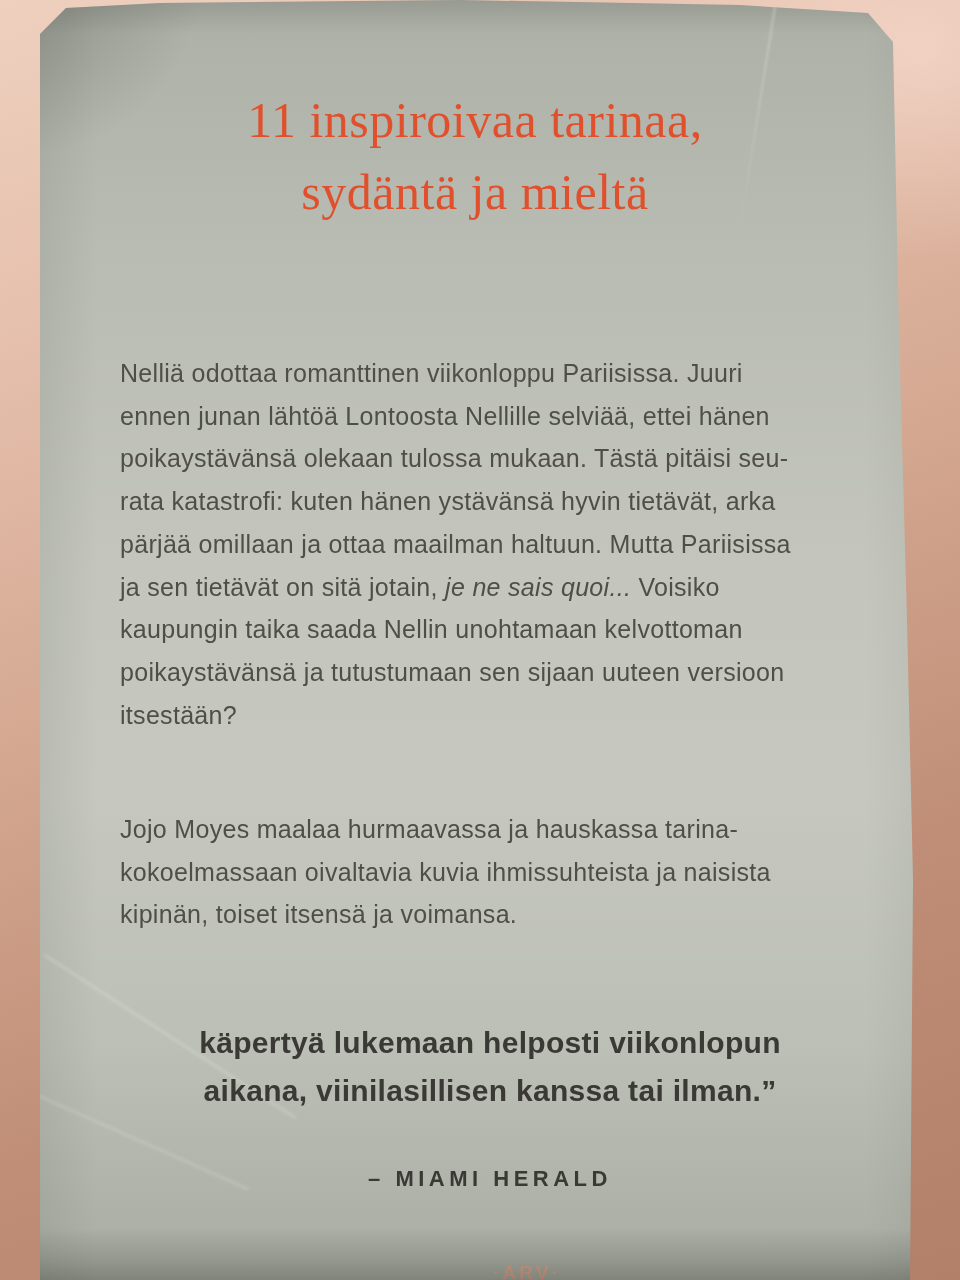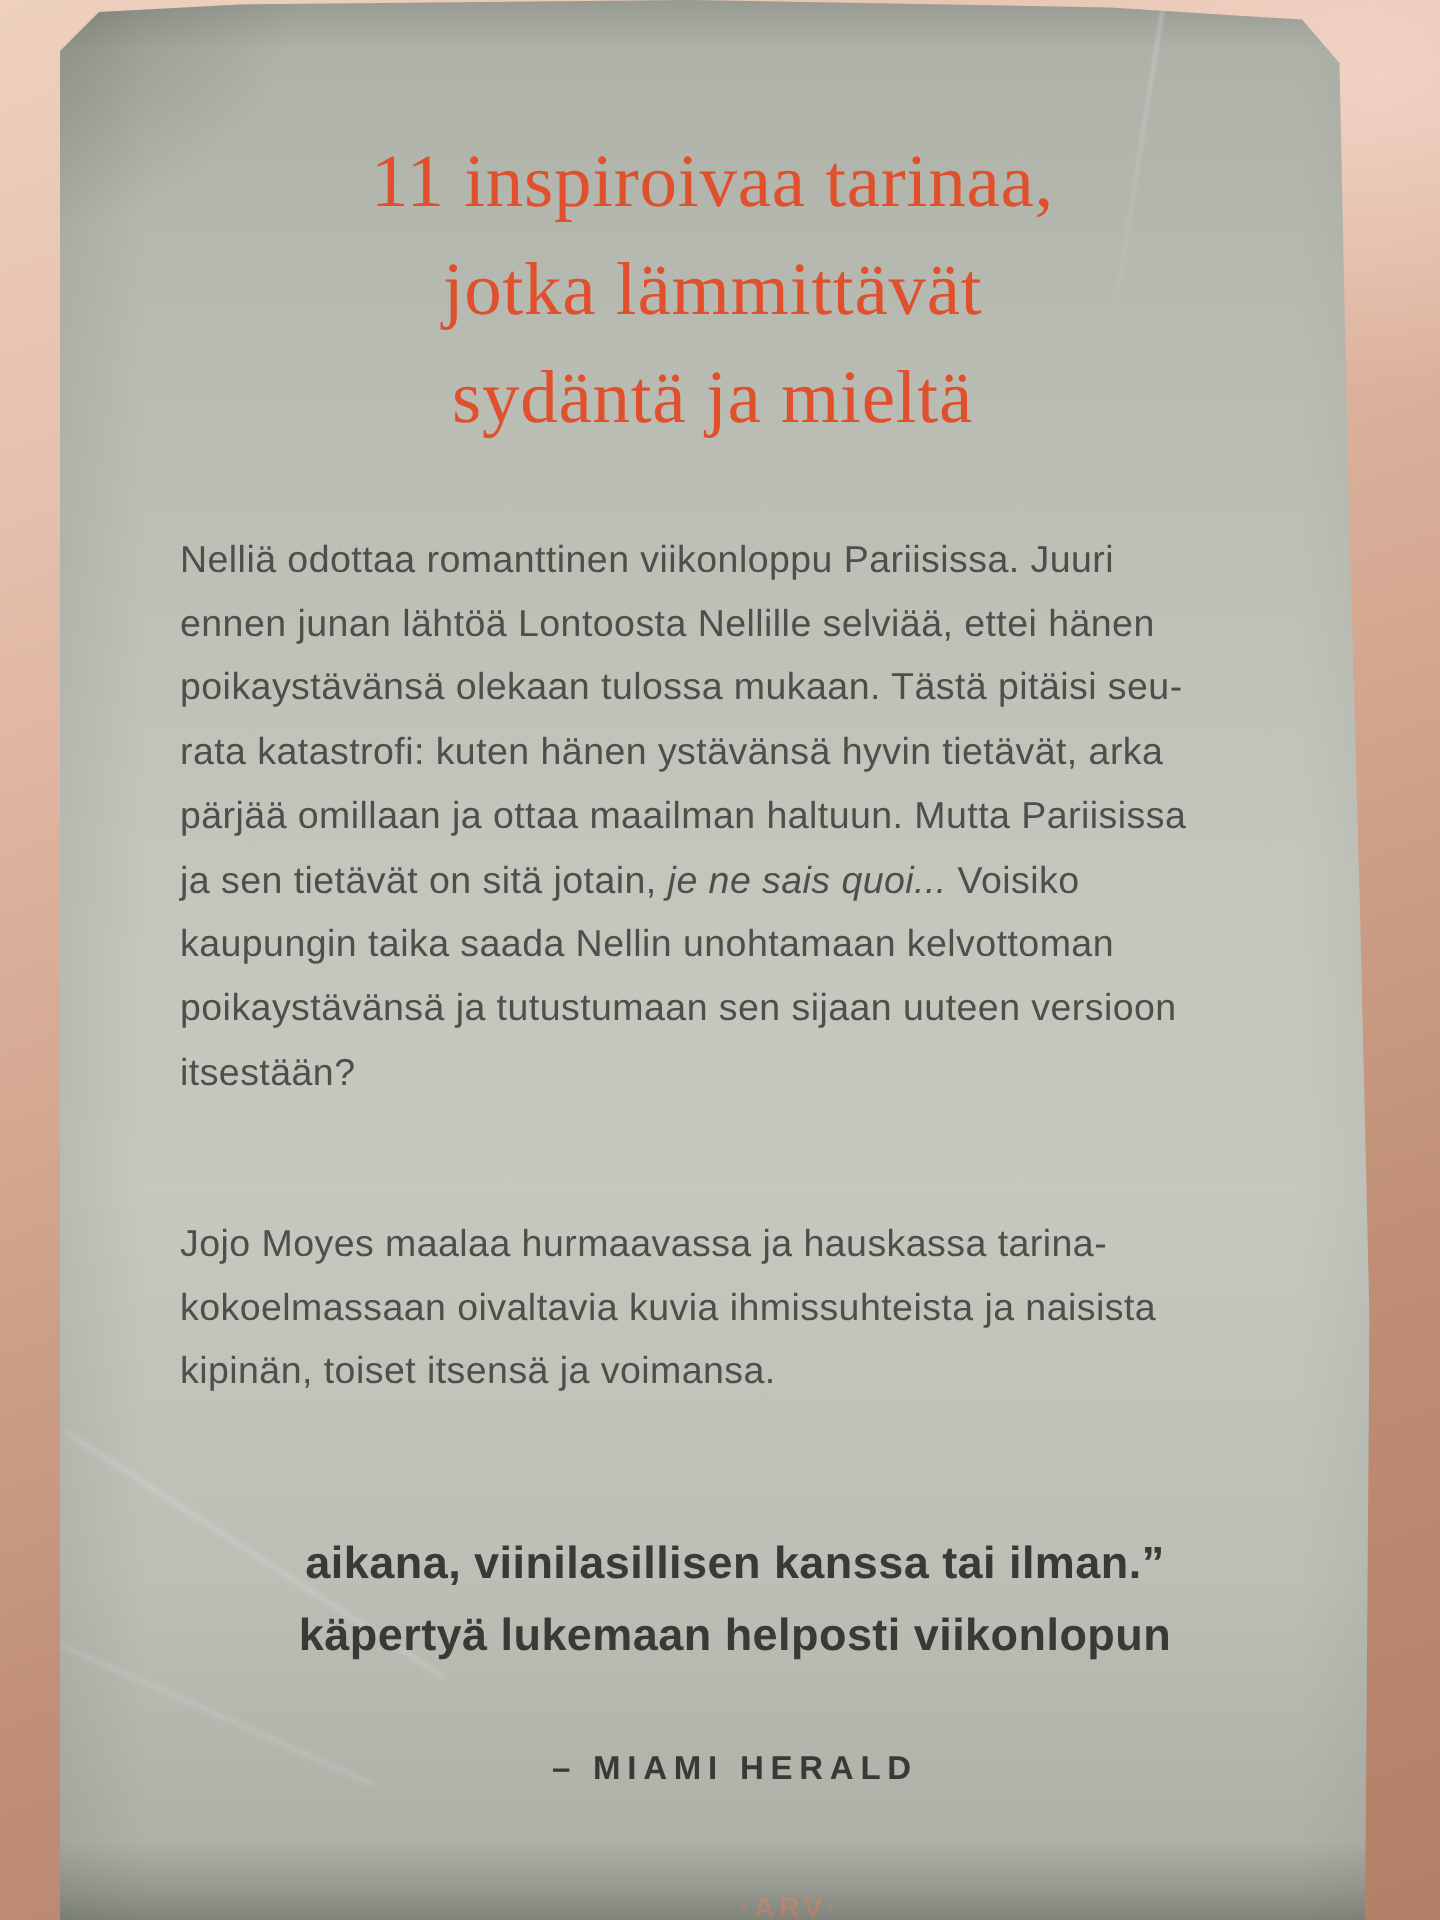--- a/index.html
+++ b/index.html
@@ -123,21 +123,20 @@
   <div class="red-strip strip-bottom"></div>
 
   <div class="book">
 
     <div class="crease crease-top-right"></div>
     <div class="crease wrinkle-1"></div>
     <div class="crease wrinkle-2"></div>
 
     <div class="headline">
       <div class="text-line">11 inspiroivaa tarinaa,</div>
-      <div class="text-line">jotka lämmittävät</div>
       <div class="text-line">sydäntä ja mieltä</div>
     </div>
 
     <div class="para para-1">
       <div class="text-line">Nelliä odottaa romanttinen viikonloppu Pariisissa. Juuri</div>
       <div class="text-line">ennen junan lähtöä Lontoosta Nellille selviää, ettei hänen</div>
       <div class="text-line">poikaystävänsä olekaan tulossa mukaan. Tästä pitäisi seu-</div>
       <div class="text-line">rata katastrofi: kuten hänen ystävänsä hyvin tietävät, arka</div>
       <div class="text-line">pärjää omillaan ja ottaa maailman haltuun. Mutta Pariisissa</div>
       <div class="text-line"><span>ja sen tietävät on sitä jotain, </span><span class="italic">je ne sais quoi...</span><span> Voisiko</span></div>
@@ -146,22 +145,22 @@
       <div class="text-line">itsestään?</div>
     </div>
 
     <div class="para para-2">
       <div class="text-line">Jojo Moyes maalaa hurmaavassa ja hauskassa tarina-</div>
       <div class="text-line">kokoelmassaan oivaltavia kuvia ihmissuhteista ja naisista</div>
       <div class="text-line">kipinän, toiset itsensä ja voimansa.</div>
     </div>
 
     <div class="quote">
+      <div class="text-line">käpertyä lukemaan helposti viikonlopun</div>
       <div class="text-line">aikana, viinilasillisen kanssa tai ilman.”</div>
-      <div class="text-line">käpertyä lukemaan helposti viikonlopun</div>
     </div>
 
     <div class="attribution">– MIAMI HERALD</div>
 
     <div class="partial-bottom">·ARV·</div>
 
   </div>
 
 </div>
 

